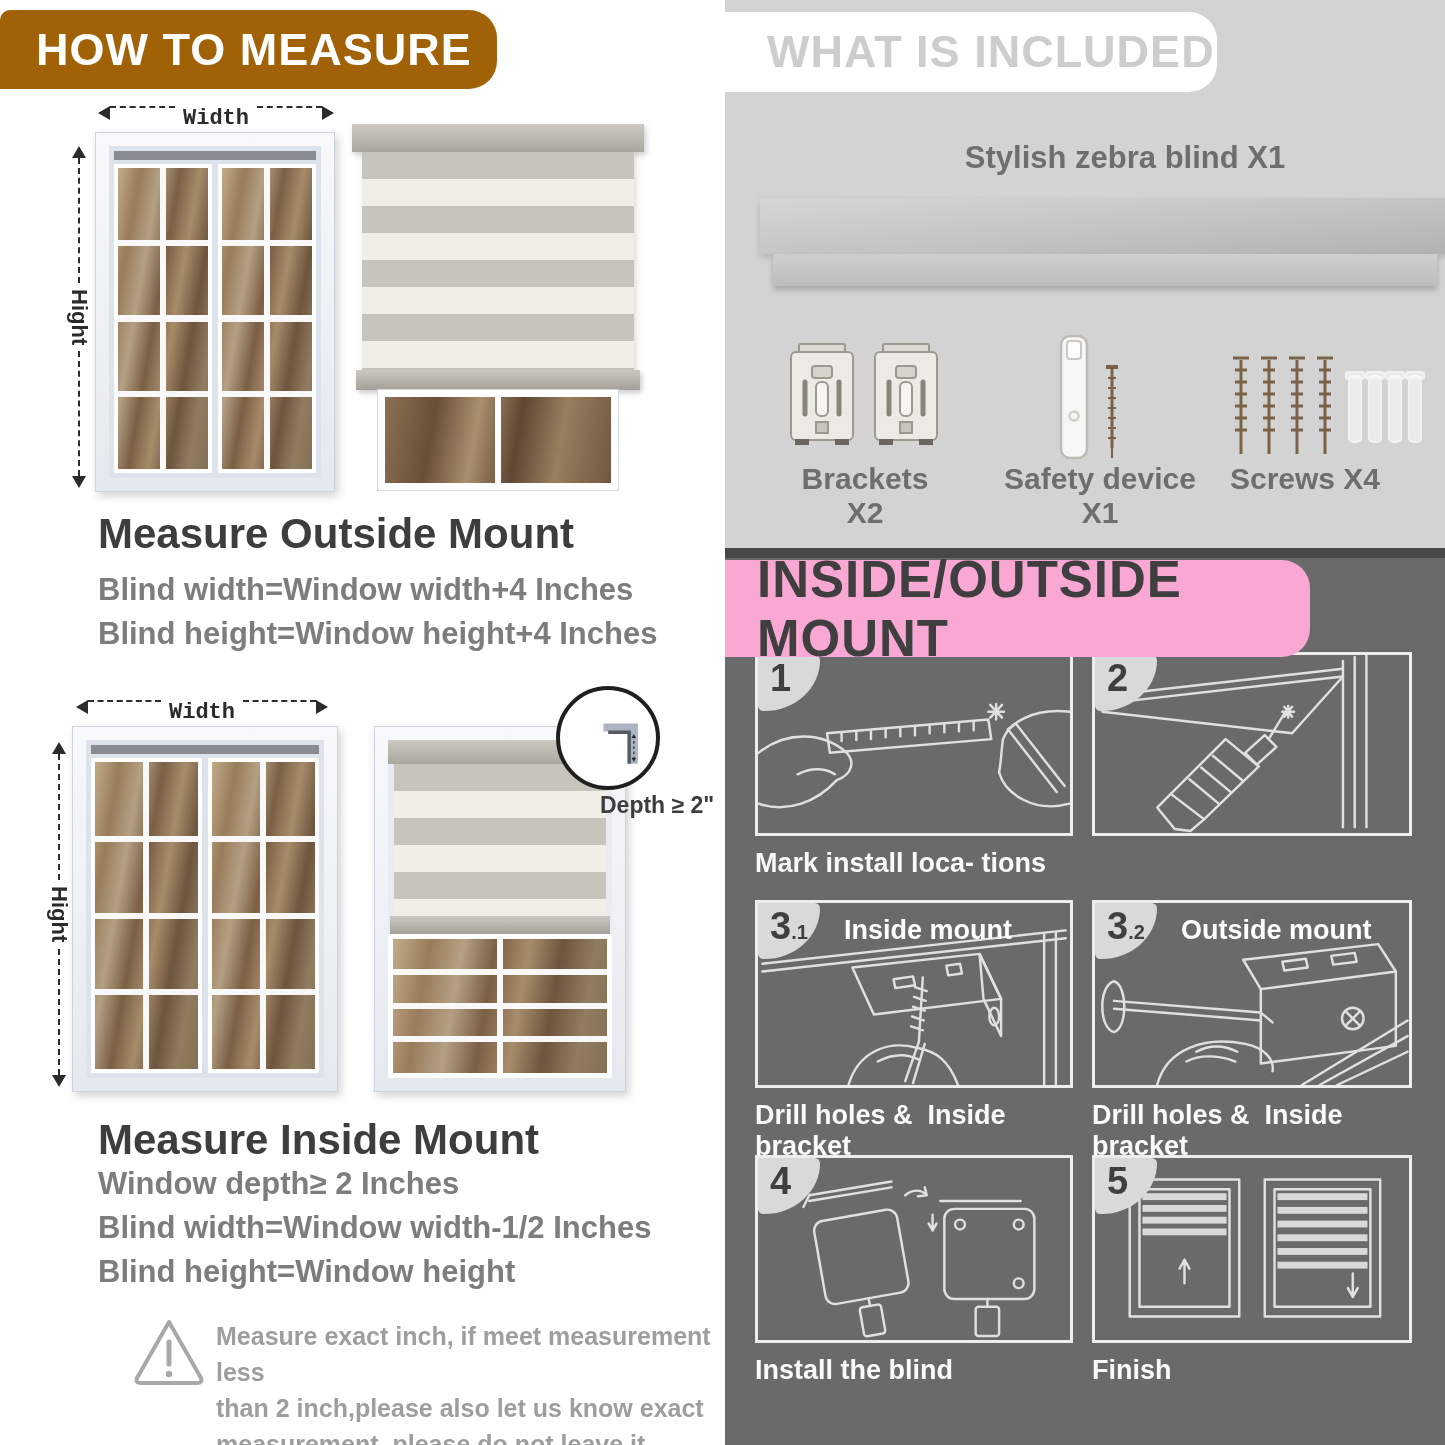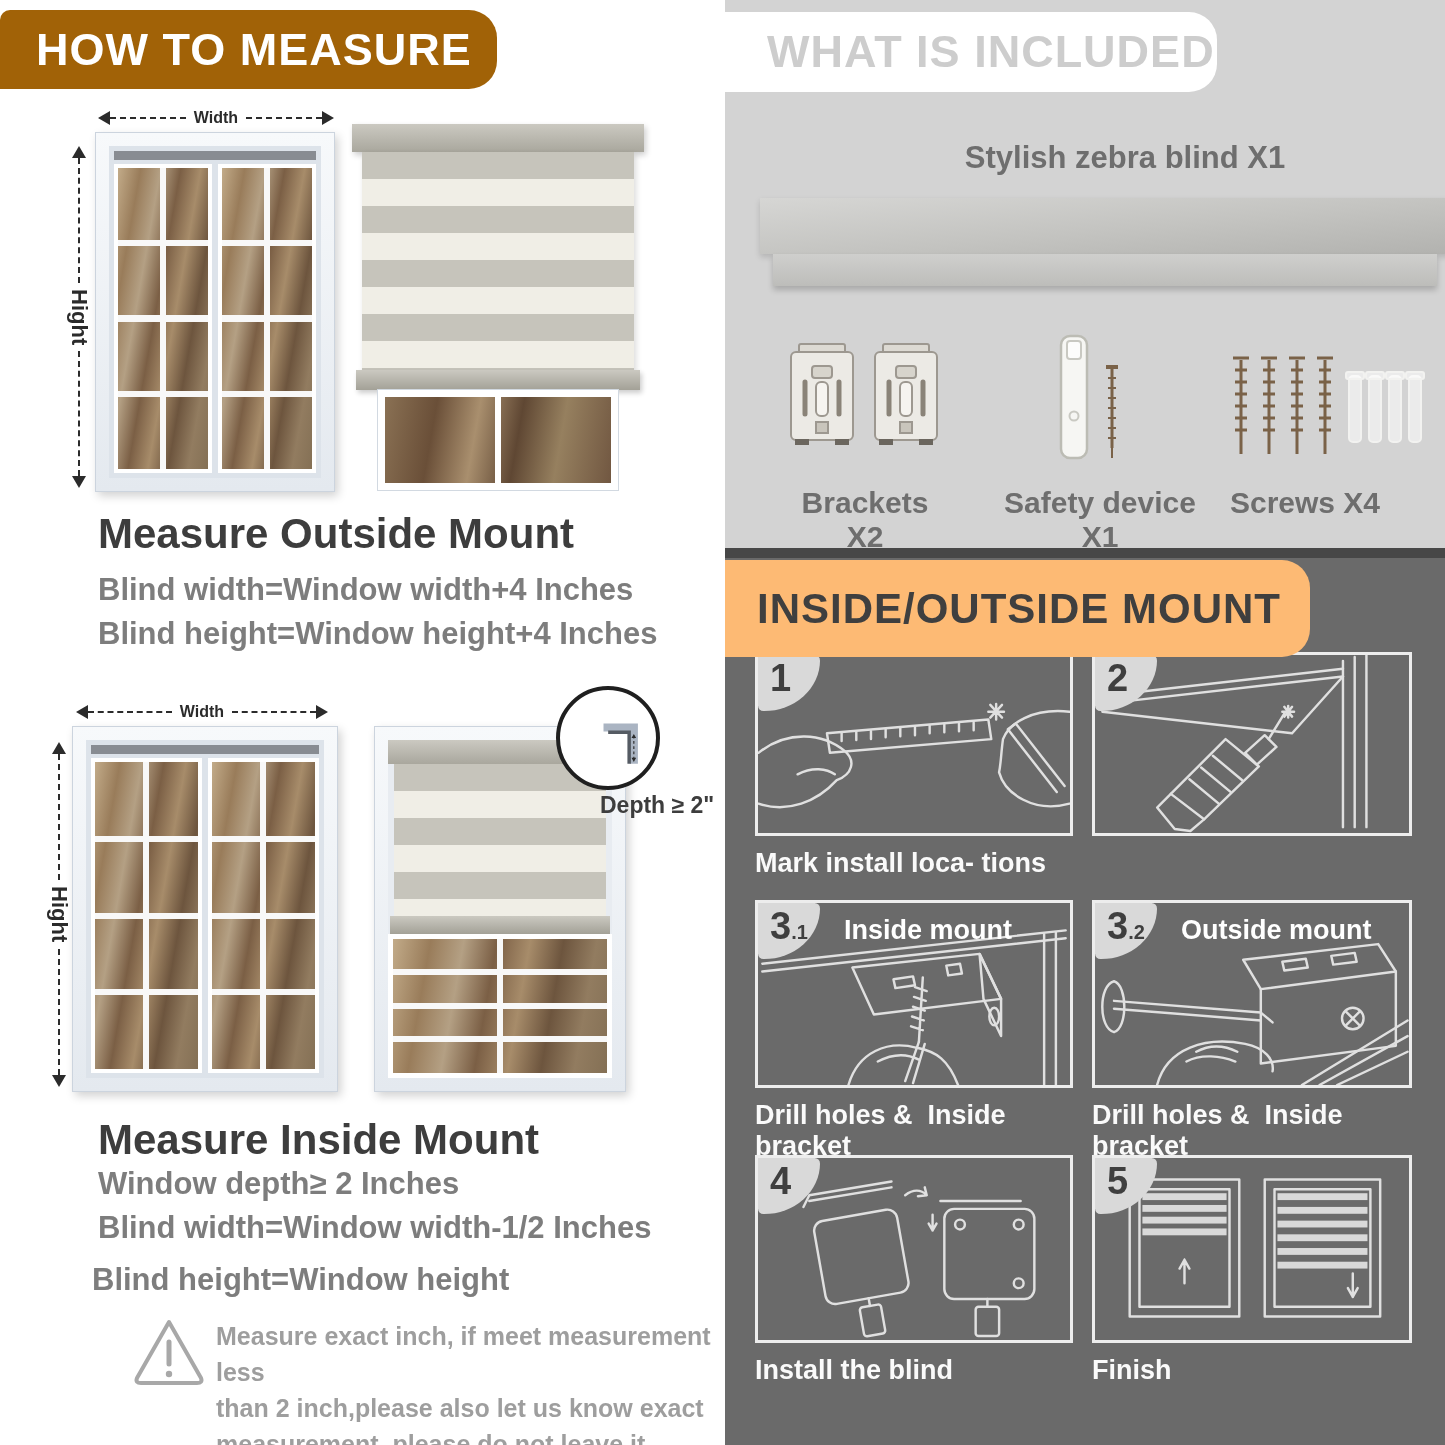--- a/index.html
+++ b/index.html
@@ -5,30 +5,30 @@
   html,body{margin:0;padding:0;width:1445px;height:1445px;background:#ffffff;
     font-family:"Liberation Sans", sans-serif; overflow:hidden; position:relative;}
   .abs{position:absolute;padding-left:40px;}
 
   
   .banner{position:absolute;display:flex;align-items:center;font-weight:bold;letter-spacing:1px;}
   #howto-banner{left:0;top:10px;width:497px;height:79px;background:#a16207;
     border-radius:10px 28px 28px 0;color:#ffffff;font-size:45px;padding-left:36px;box-sizing:border-box;}
   #included-banner{left:725px;top:12px;width:492px;height:80px;background:#ffffff;
     border-radius:0 28px 28px 0;color:#cdcdcd;font-size:45px;padding-left:42px;box-sizing:border-box;}
-  #mount-banner{left:725px;top:560px;width:585px;height:97px;background:#fdba74;
-    border-radius:0 28px 28px 0;color:#3f3f3f;font-size:42px;padding-left:32px;box-sizing:border-box;z-index:3;}
+  #mount-banner{left:725px;top:560px;width:585px;height:97px;background:#f9a8d4;
+    border-radius:0 28px 28px 0;color:#3f3f3f;font-size:51px;padding-left:32px;box-sizing:border-box;z-index:3;}
 
   
   #right-top{left:725px;top:0;width:720px;height:548px;background:#d3d3d3;}
   #dark-edge{left:725px;top:548px;width:720px;height:10px;background:#474747;}
   #right-dark{left:725px;top:558px;width:720px;height:887px;background:#6a6a6a;}
 
   
-  .harrow{position:absolute;display:flex;align-items:center;color:#2b2b2b;font-weight:bold;font-size:16px;}
+  .harrow{position:absolute;display:flex;color:#2b2b2b;font-weight:bold;font-size:22px;font-family:Liberation Mono, monospace;}
   .harrow .dash{flex:1;border-top:2px dashed #2b2b2b;height:0;}
   .harrow .lbl{padding:0 8px;}
   .tri-l{width:0;height:0;border-top:7px solid transparent;border-bottom:7px solid transparent;border-right:12px solid #2b2b2b;}
   .tri-r{width:0;height:0;border-top:7px solid transparent;border-bottom:7px solid transparent;border-left:12px solid #2b2b2b;}
   .varrow{position:absolute;display:flex;flex-direction:column;align-items:center;color:#2b2b2b;font-weight:bold;font-size:22px;}
   .varrow .dash{flex:1;border-left:2px dashed #2b2b2b;width:0;}
   .varrow .lbl{writing-mode:vertical-rl;padding:6px 0;}
   .tri-u{width:0;height:0;border-left:7px solid transparent;border-right:7px solid transparent;border-bottom:12px solid #2b2b2b;}
   .tri-d{width:0;height:0;border-left:7px solid transparent;border-right:7px solid transparent;border-top:12px solid #2b2b2b;}
 
@@ -66,21 +66,21 @@
   .h-title{position:absolute;font-size:42px;font-weight:bold;color:#3d3d3d;}
   .h-line{position:absolute;font-size:31px;font-weight:bold;color:#7d7d7d;}
   #warning-text{left:176px;top:1318px;width:520px;font-size:25px;line-height:36px;color:#9e9e9e;font-weight:bold;}
 
   
   #blind-x1-label{left:725px;top:140px;width:720px;text-align:center;font-size:31px;font-weight:bold;color:#6e6e6e;}
   #bar-main{left:760px;top:198px;width:650px;height:56px;
     background:linear-gradient(175deg,#d6d6d4 0%,#c3c3c0 55%,#b2b2af 100%);box-shadow:0 3px 6px rgba(0,0,0,.15);}
   #bar-rail{left:773px;top:254px;width:624px;height:32px;
     background:linear-gradient(#cfcfcd 0%,#bdbdba 100%);box-shadow:0 4px 6px rgba(0,0,0,.2);}
-  .inc-label{position:absolute;top:462px;text-align:center;font-size:30px;font-weight:bold;color:#6e6e6e;margin-top:24px;}
+  .inc-label{position:absolute;top:462px;text-align:center;font-size:30px;font-weight:bold;color:#6e6e6e;}
   .inc-icons{position:absolute;display:flex;align-items:flex-end;gap:10px;}
 
   
   .step{position:absolute;width:318px;}
   .step .box{position:relative;height:184px;border:3px solid #ededed;box-sizing:border-box;background:#6a6a6a;}
   .step .caption{margin-top:12px;font-size:27px;font-weight:bold;color:#fafafa;white-space:pre-wrap;}
   .badge{position:absolute;top:0;left:0;width:62px;height:56px;background:#d9d9d9;border-radius:0 6px 100% 6px;
     color:#3f3f3f;font-weight:bold;font-size:38px;display:flex;padding:2px 0 0 12px;box-sizing:border-box;z-index:2;}
   .badge .sub{font-size:20px;margin-top:16px;}
   .panel-title{position:absolute;left:86px;top:12px;font-size:27px;font-weight:bold;color:#ffffff;z-index:2;}
@@ -173,21 +173,21 @@
     <path d="M14 38 H50 V92" stroke="#555b63" stroke-width="6" fill="none"></path>
     <path d="M58 44 V88" stroke="#2b2b2b" stroke-width="2" stroke-dasharray="5 4" fill="none"></path>
     <path d="M54 48 l4 -7 l4 7 Z M54 82 l4 7 l4 -7 Z" fill="#2b2b2b"></path>
   </svg>
 </div>
 <div class="abs" id="depth-label">Depth ≥ 2"</div>
 
 <div class="h-title" style="left:98px;top:1106px;margin-top:10px;">Measure Inside Mount</div>
 <div class="h-line" style="left:98px;top:1166px;">Window depth≥ 2 Inches</div>
 <div class="h-line" style="left:98px;top:1210px;text-align:right;">Blind width=Window width-1/2 Inches</div>
-<div class="h-line" style="left:92px;top:1254px;margin-top:8px;">Blind height=Window height</div>
+<div class="h-line" style="left:98px;top:1254px;">Blind height=Window height</div>
 
 <div class="abs" style="left:92px;top:1316px;width:74px;height:72px;">
   <svg class="art" viewBox="0 0 74 72">
     <path d="M37 6 L69 62 Q71 67 65 67 L9 67 Q3 67 5 62 Z" fill="none" stroke="#a8a8a8" stroke-width="4" stroke-linejoin="round"></path>
     <path d="M37 26 V48" stroke="#a8a8a8" stroke-width="5" stroke-linecap="round"></path>
     <circle cx="37" cy="58" r="3.2" fill="#a8a8a8"></circle>
   </svg>
 </div>
 <div class="abs" id="warning-text">
   <div>Measure exact inch, if meet measurement less</div>

